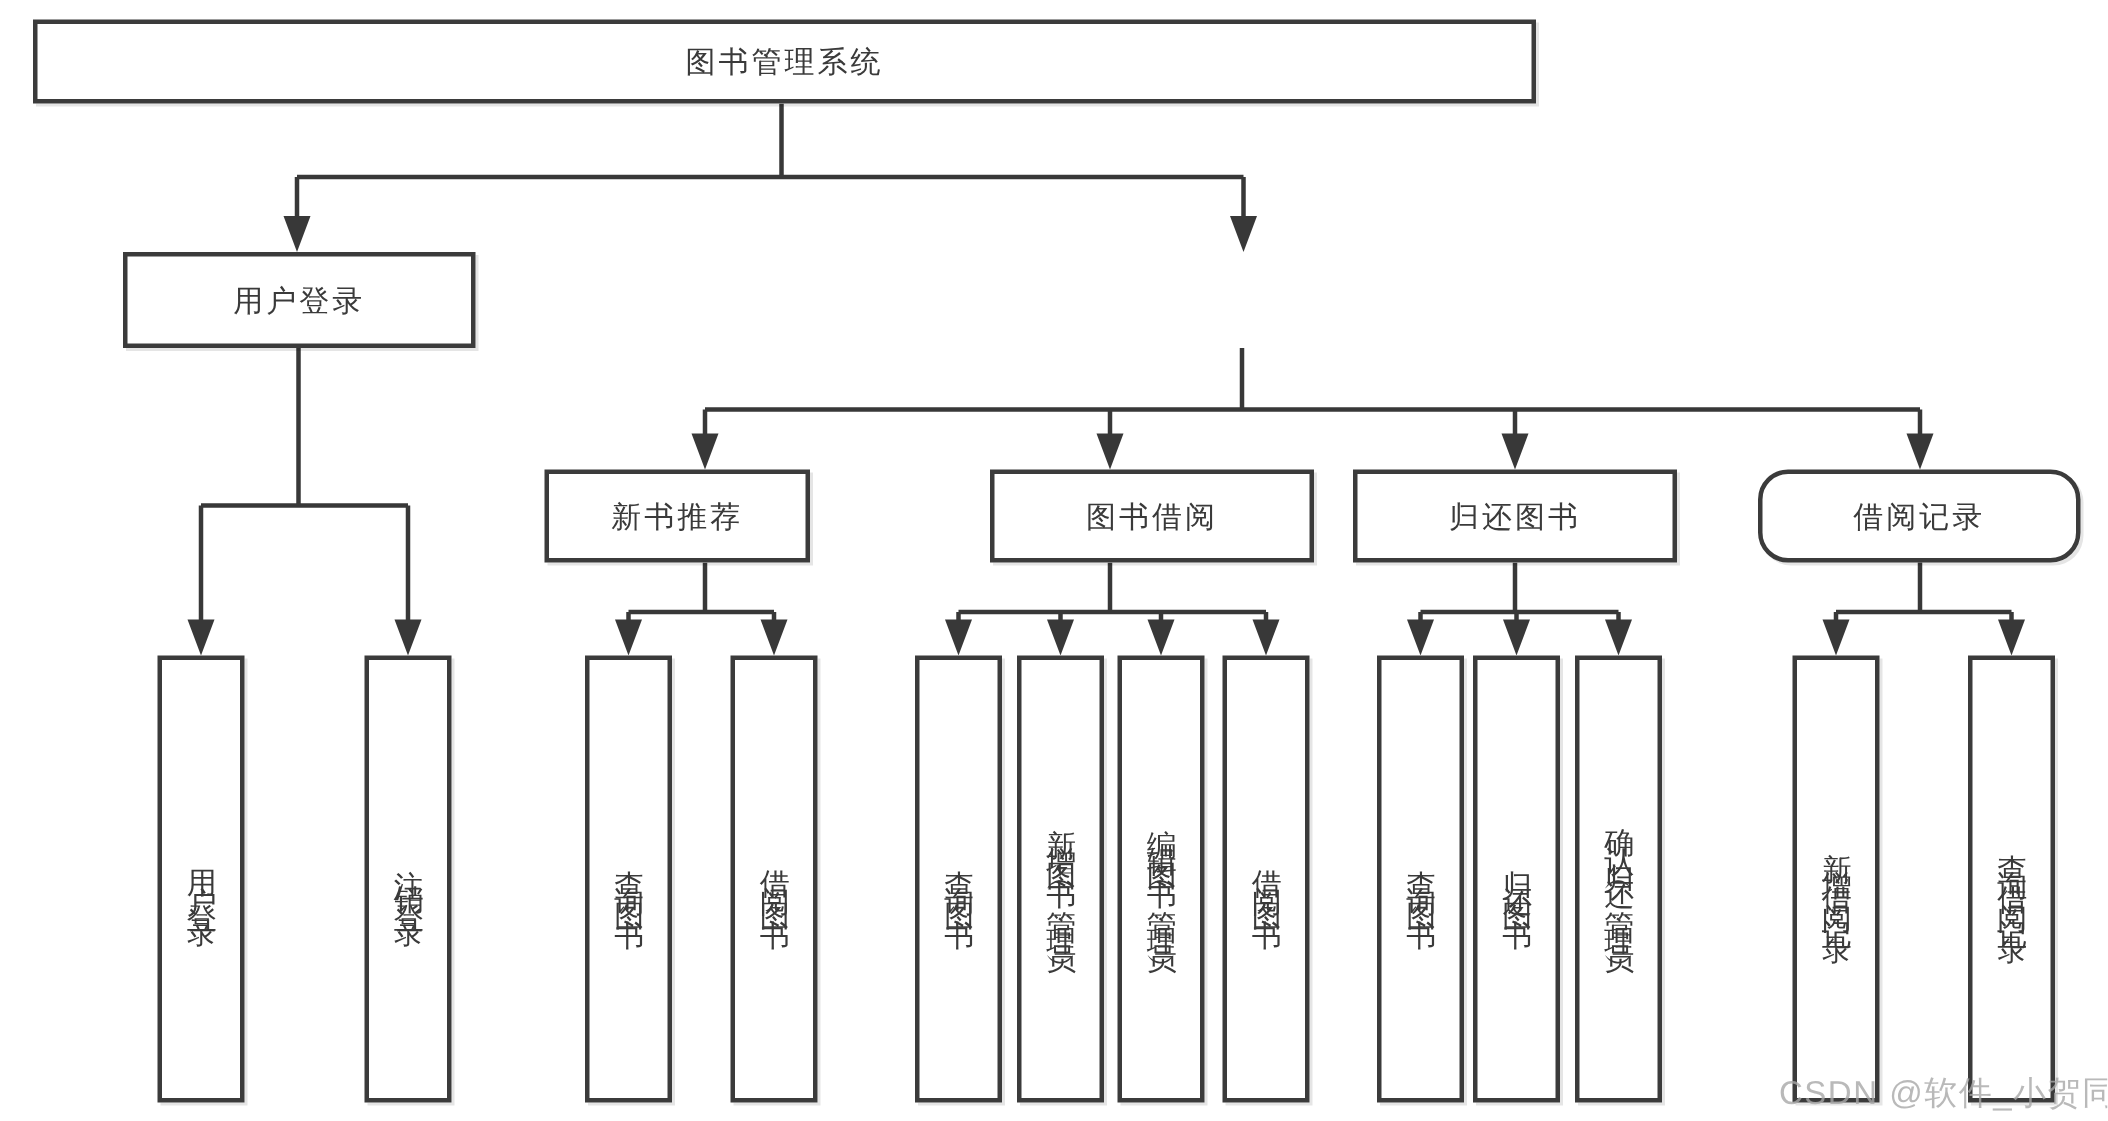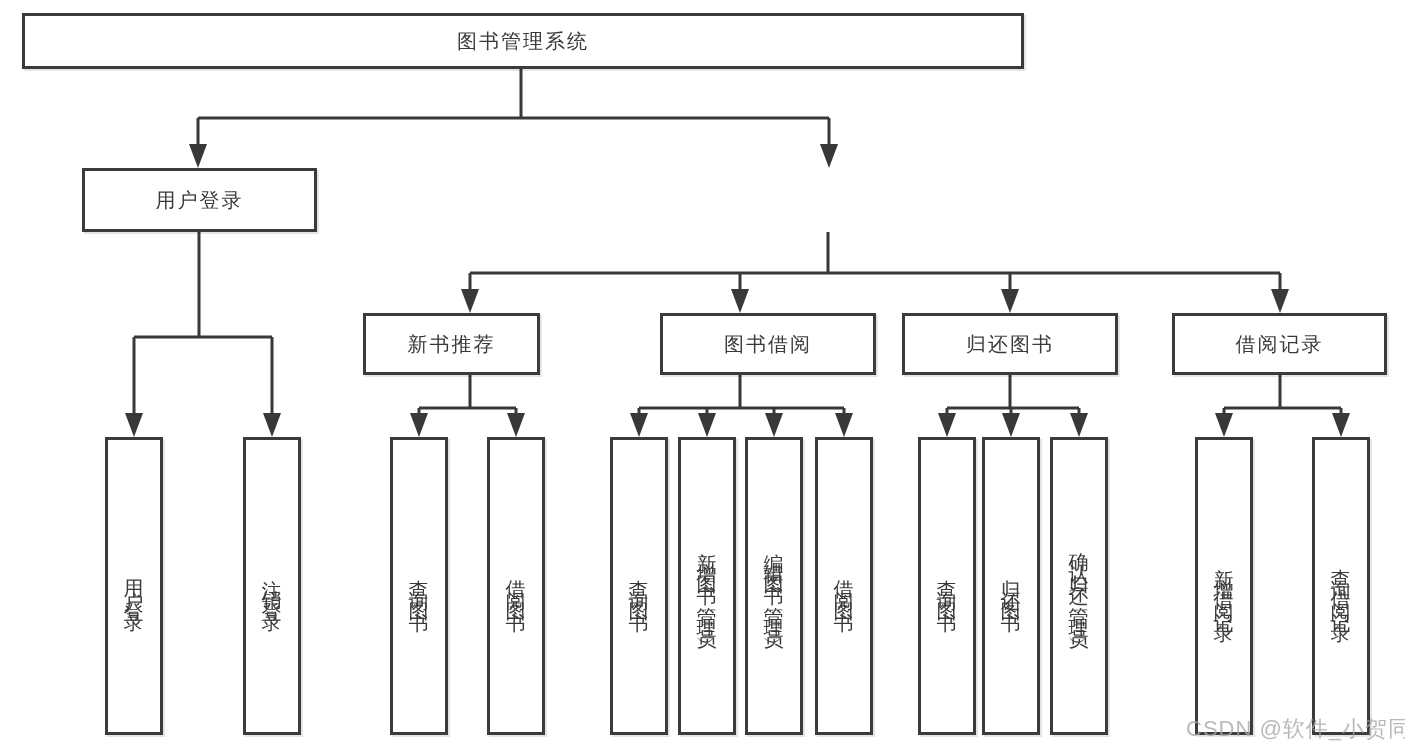--- a/index.html
+++ b/index.html
@@ -56,21 +56,21 @@
   }
   
   .node-root   { left: 22px;   top: 13px;  width: 1002px; height: 56px; }
   
   .node-l2-0   { left: 82px;   top: 168px; width: 235px;  height: 64px; }
   .node-l2-1   { left: 710px;  top: 168px; width: 237px;  height: 64px; }
   
   .node-l3-0   { left: 363px;  top: 313px; width: 177px;  height: 62px; }
   .node-l3-1   { left: 632px;  top: 313px; width: 216px;  height: 62px; margin-left: 28px; }
   .node-l3-2   { left: 902px;  top: 313px; width: 216px;  height: 62px; }
-  .node-l3-3   { left: 1172px; top: 313px; width: 215px;  height: 62px; }
+  .node-l3-3   { left: 1172px; top: 313px; width: 215px;  height: 62px; border-radius: 20px; }
   
   .leaf-0  { left: 105px;  }
   .leaf-1  { left: 243px;  }
   .leaf-2  { left: 390px;  }
   .leaf-3  { left: 487px;  }
   .leaf-4  { left: 610px;  }
   .leaf-5  { left: 678px;  }
   .leaf-6  { left: 745px;  }
   .leaf-7  { left: 815px;  }
   .leaf-8  { left: 918px;  }

